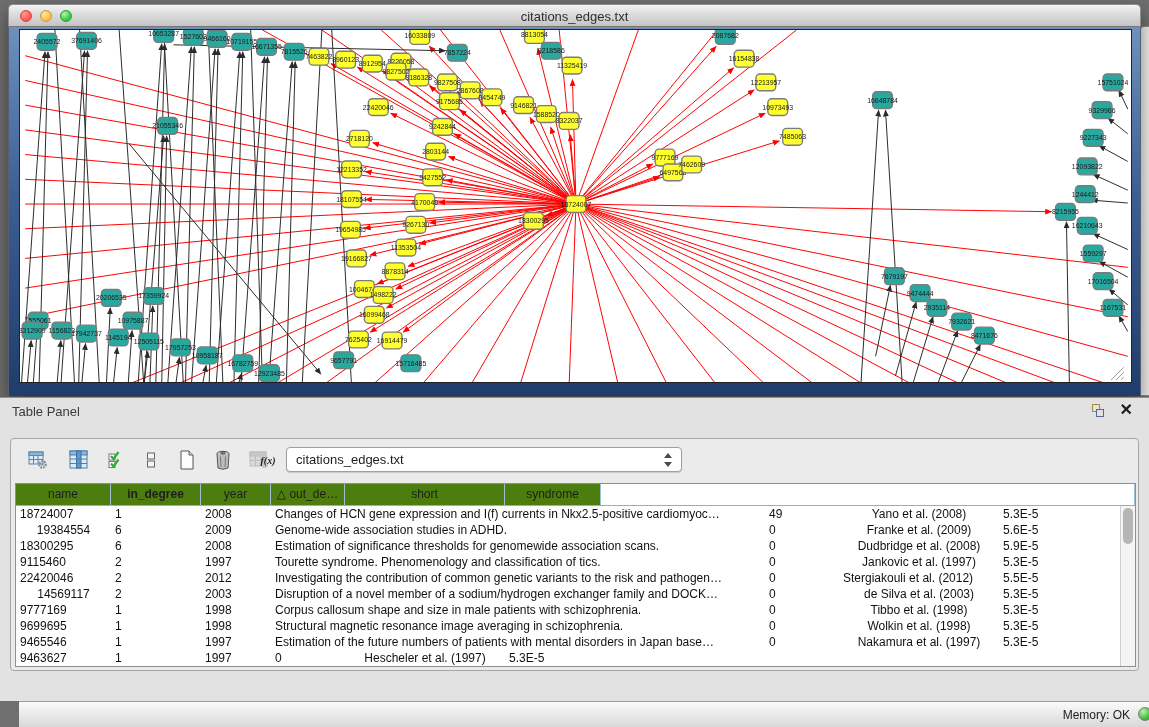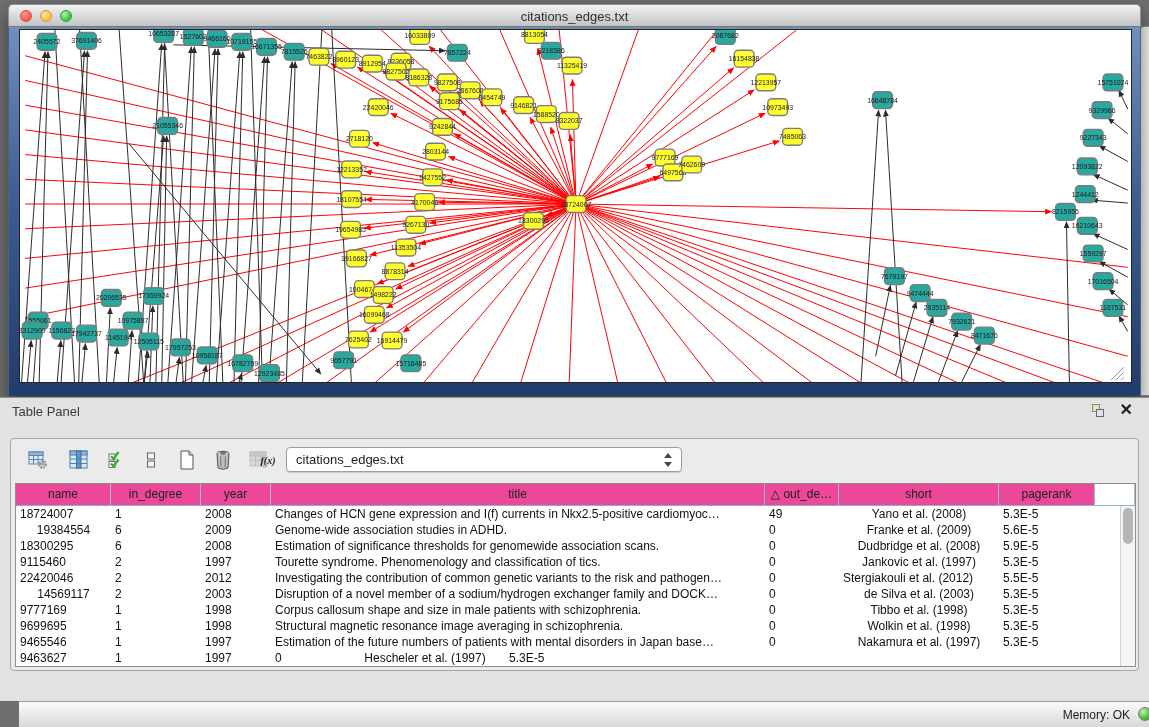--- a/index.html
+++ b/index.html
@@ -49,21 +49,21 @@
     border:1px solid #9f9f9f; border-radius:4px; box-shadow:0 1px 1px rgba(0,0,0,.15);
     font-size:13px; color:#1d1d1d; line-height:23px; padding-left:9px; cursor:pointer; }
   .combo .steppers { position:absolute; right:8px; top:4px; width:9px; height:16px; }
   .combo .up { position:absolute; top:1px; left:0; width:0; height:0;
     border-left:4px solid transparent; border-right:4px solid transparent; border-bottom:5px solid #4a4a4a; }
   .combo .down { position:absolute; bottom:1px; left:0; width:0; height:0;
     border-left:4px solid transparent; border-right:4px solid transparent; border-top:5px solid #4a4a4a; }
 
   .tbl { position:absolute; left:4px; top:44px; width:1121px; height:184px;
     background:#ffffff; border:1px solid #8f8f8f; overflow:hidden; }
-  .tbl-head { display:flex; height:22px; background:#ec4899; border-bottom:1px solid #8fb2c6; }
+  .tbl-head { display:flex; height:22px; background:#4d7c0f; border-bottom:1px solid #8fb2c6; }
   .th { font-size:12px; color:#1e1e1e; text-align:center; line-height:21px;
     border-right:1px solid #9ebfd4; overflow:hidden; white-space:nowrap; flex:0 0 auto; cursor:pointer; }
   .th:last-child { border-right:1px solid #9ebfd4; }
   .th-filler { flex:1 1 auto; background:#ffffff; border-right:none; }
   .tbl-body { position:absolute; left:0; top:22px; right:15px; bottom:0; overflow:hidden; }
   .tr { display:flex; height:16px; cursor:pointer; }
   .td { font-size:12px; color:#111; line-height:16px; white-space:nowrap; overflow:hidden;
     padding:0 4px; flex:0 0 auto; }
   .scrollbar { position:absolute; right:0; top:22px; width:15px; bottom:0;
     background:#f4f4f4; border-left:1px solid #d0d0d0; }
@@ -686,26 +686,25 @@
         <span class="steppers">
             <span class="up"></span>
             <span class="down"></span>
           </span>
       </div>
     </div>
 
     <div class="tbl">
       <div class="tbl-head" id="tbl-head">
           <div class="th" style="width: 95px;">name</div>
-          <div class="th" style="width: 90px;">in_degree</div>
+          <div class="th" style="width: 90px; font-weight: bold;">in_degree</div>
           <div class="th" style="width: 70px;">year</div>
-          <div class="th" style="width: 494px;">title</div>
           <div class="th" style="width: 74px;">△ out_de…</div>
           <div class="th" style="width: 160px;">short</div>
-          <div class="th" style="width: 96px;">pagerank</div>
+          <div class="th" style="width: 96px;">syndrome</div>
           <div class="th th-filler"></div>
         </div>
       <div class="tbl-body" id="tbl-body">
           <div class="tr">
             <div class="td" style="width: 95px; text-align: left;">18724007</div>
             <div class="td" style="width: 90px; text-align: left;">1</div>
             <div class="td" style="width: 70px; text-align: left;">2008</div>
             <div class="td" style="width: 494px; text-align: left;">Changes of HCN gene expression and I(f) currents in Nkx2.5-positive cardiomyoc…</div>
             <div class="td" style="width: 74px; text-align: left;">49</div>
             <div class="td" style="width: 160px; text-align: center;">Yano et al. (2008)</div>

